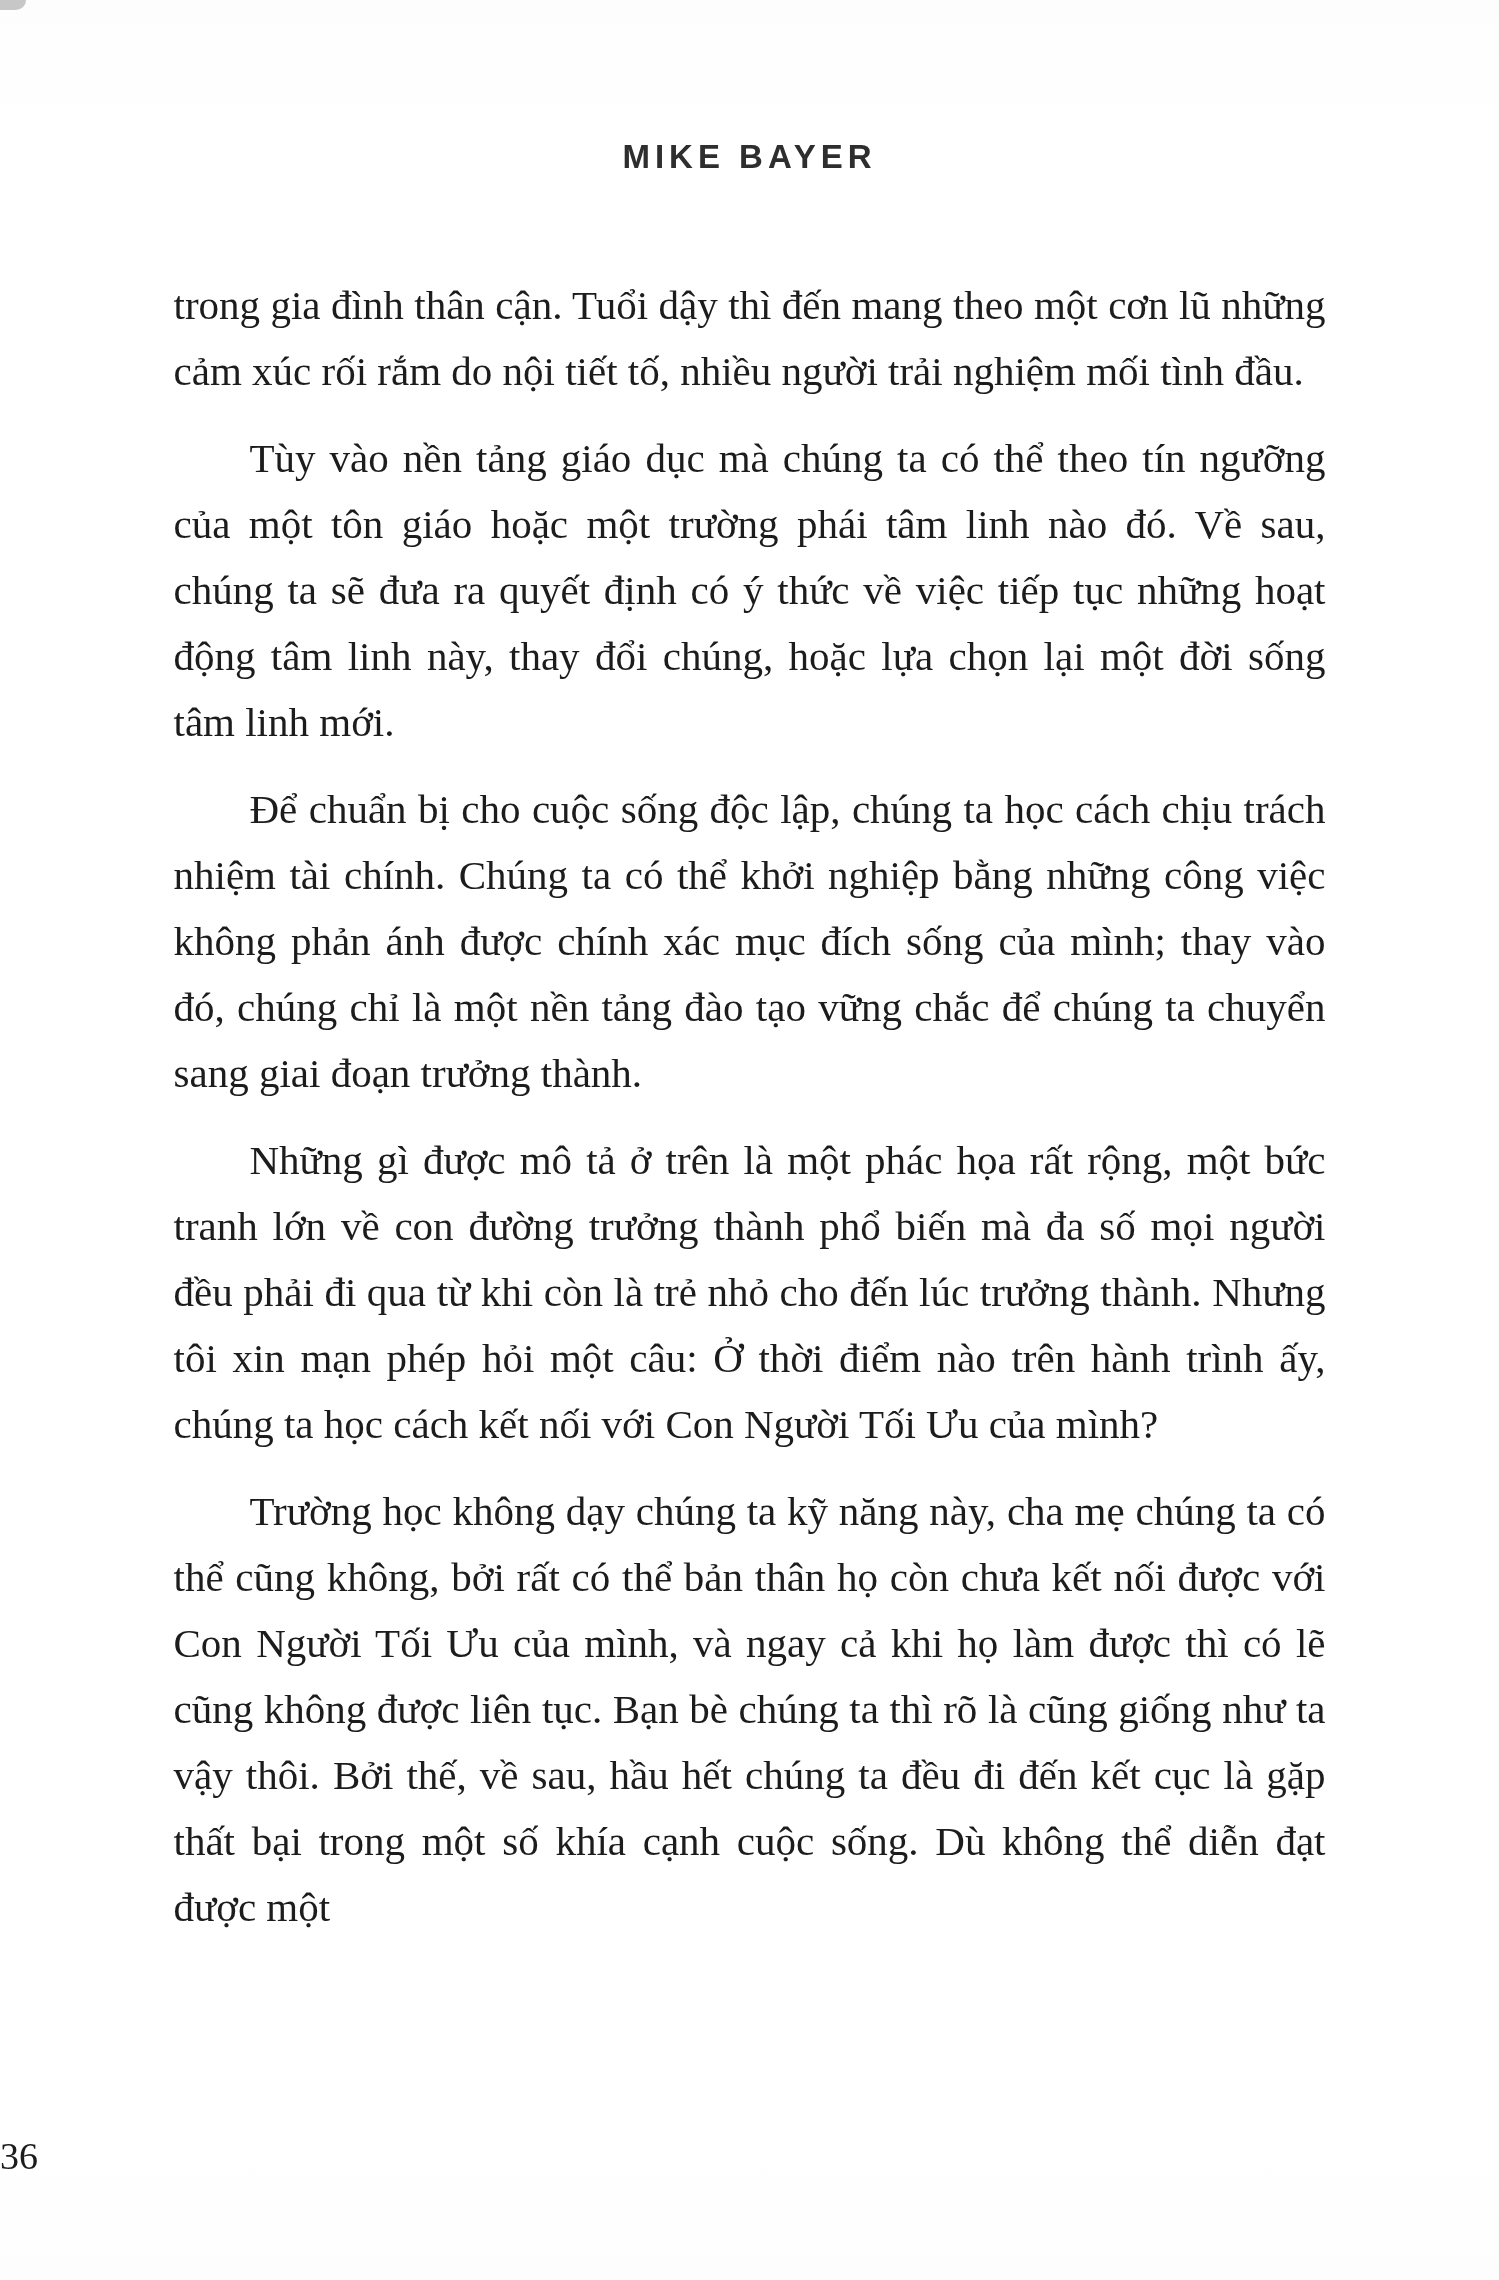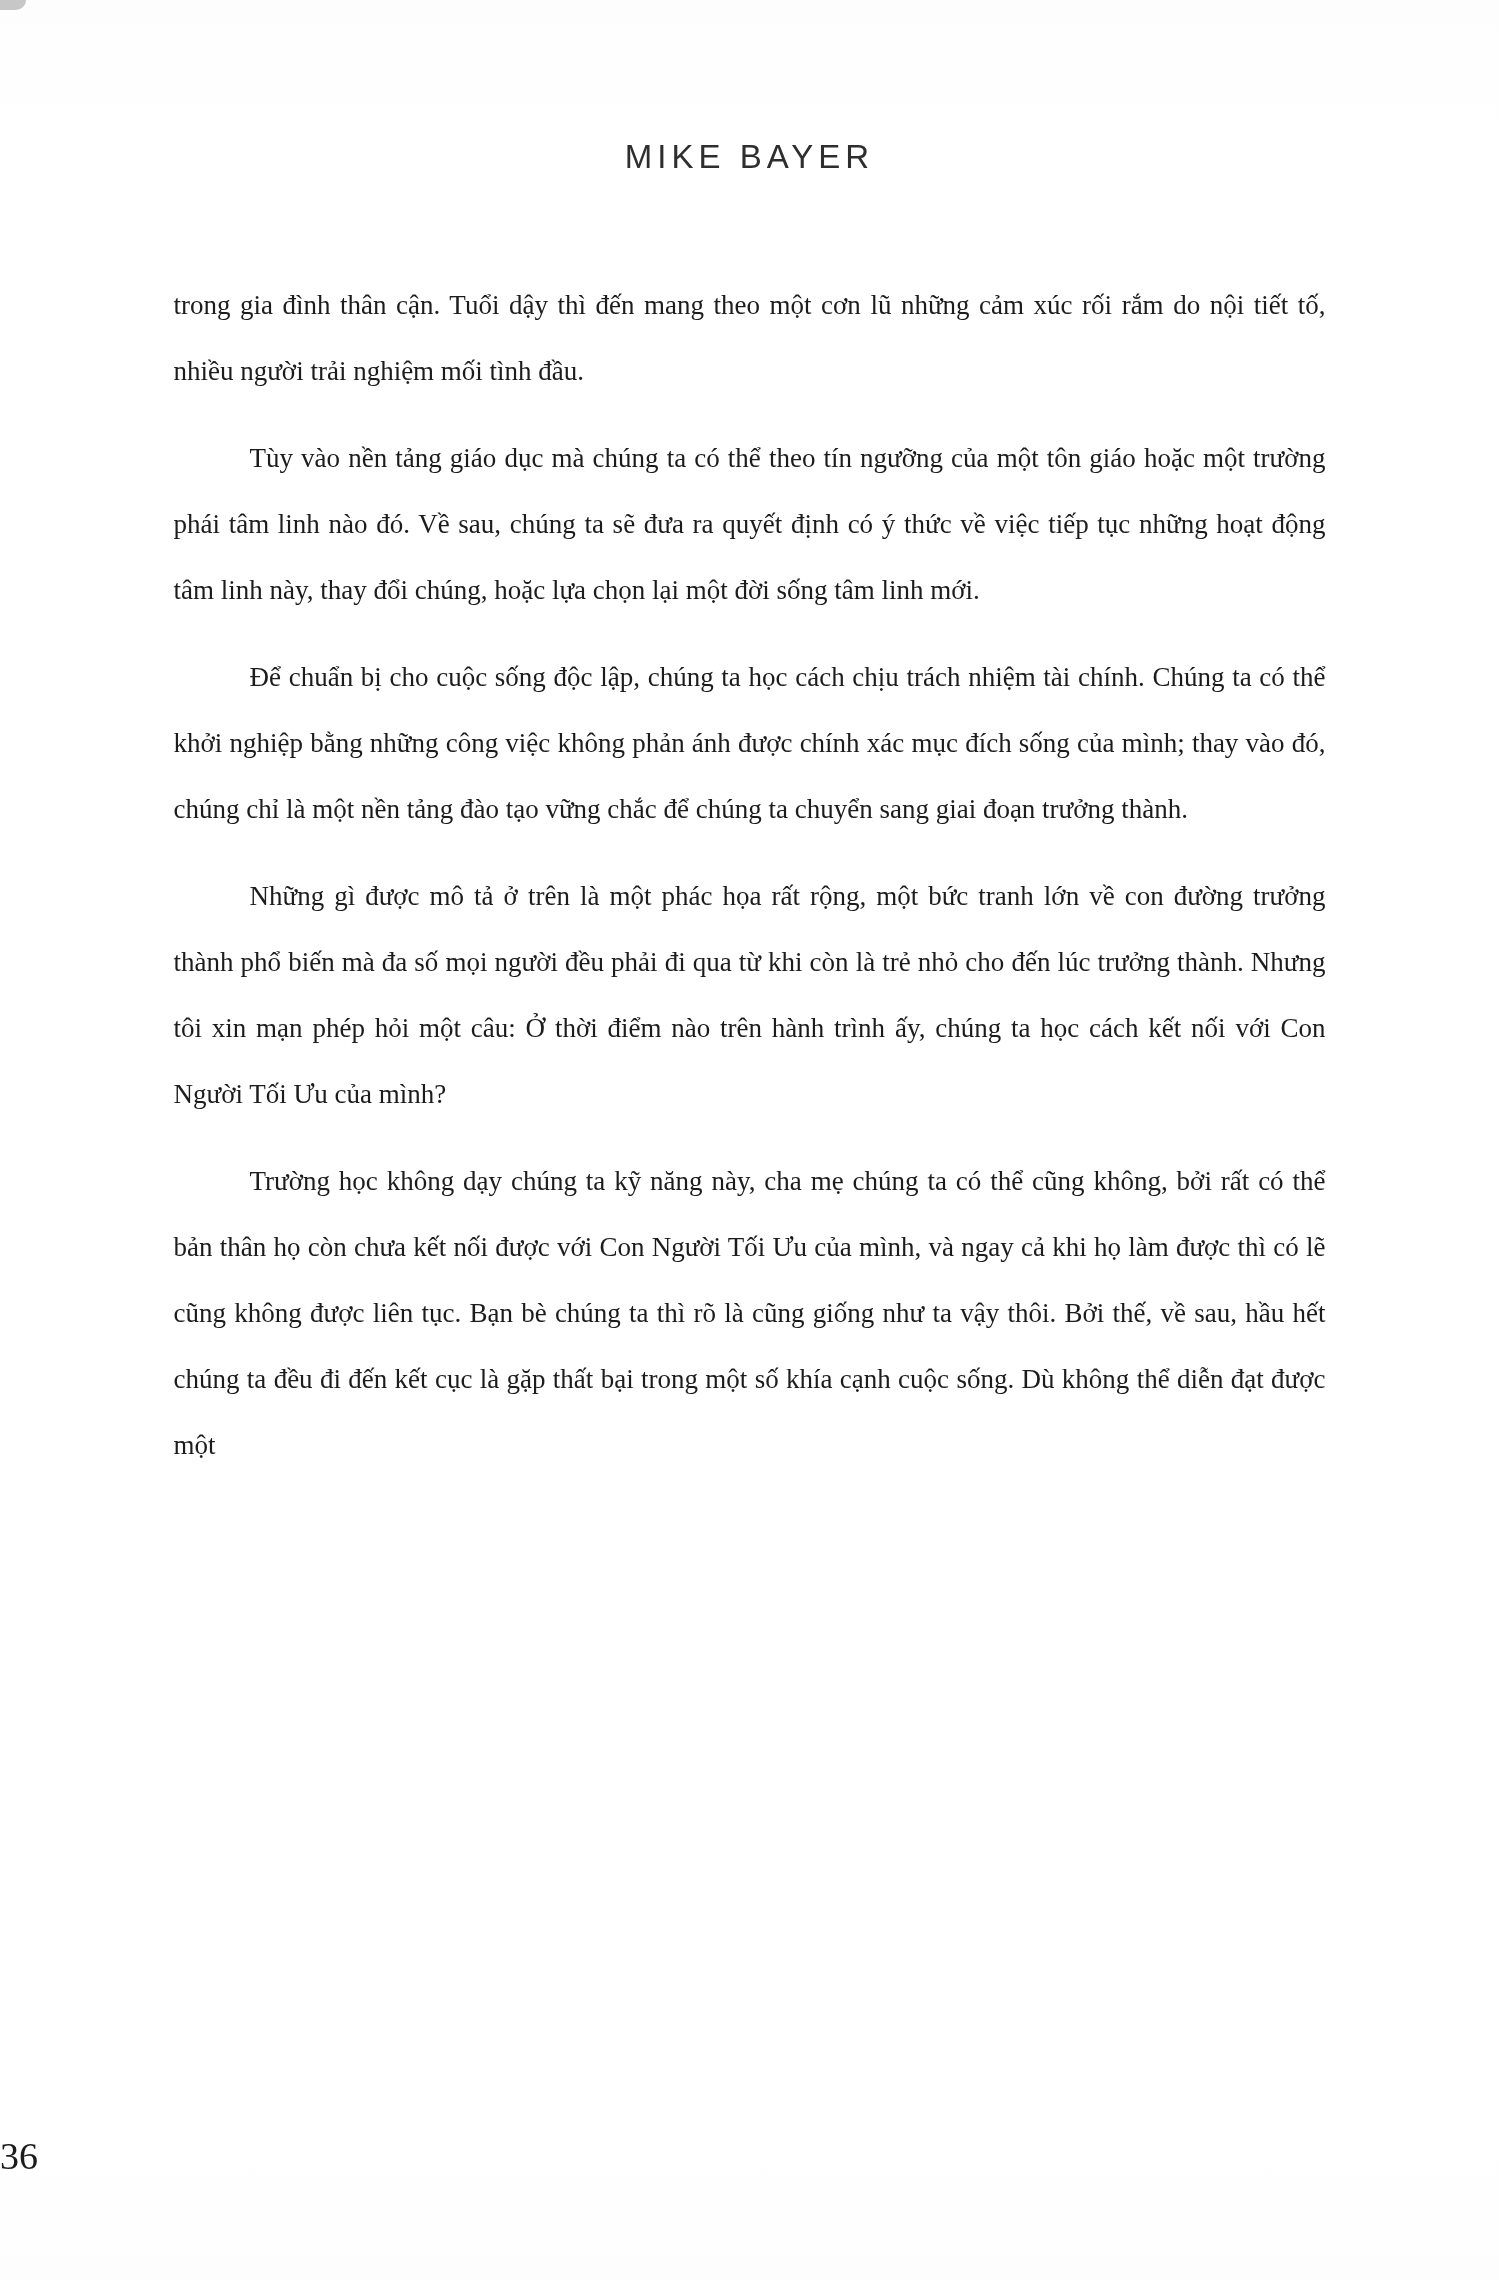--- a/index.html
+++ b/index.html
@@ -30,29 +30,29 @@
     background: #9a9a9a;
     opacity: 0.55;
     border-bottom-right-radius: 10px;
   }
 
   .running-header {
     padding-top: 138px;
     text-align: center;
     font-family: "Liberation Sans", "DejaVu Sans", sans-serif;
     font-size: 33px;
-    font-weight: 400;
+    font-weight: 700;
     letter-spacing: 5px;
     color: #2e2e2e;
   }
 
   .page-body {
     width: 1152px;
     margin: 96px auto 0 auto;
-    font-size: 27px;
+    font-size: 41px;
     line-height: 66px;
     text-align: justify;
     color: #1c1c1c;
   }
 
   .page-body p {
     margin-bottom: 21px;
   }
 
   .page-body p.indent {

